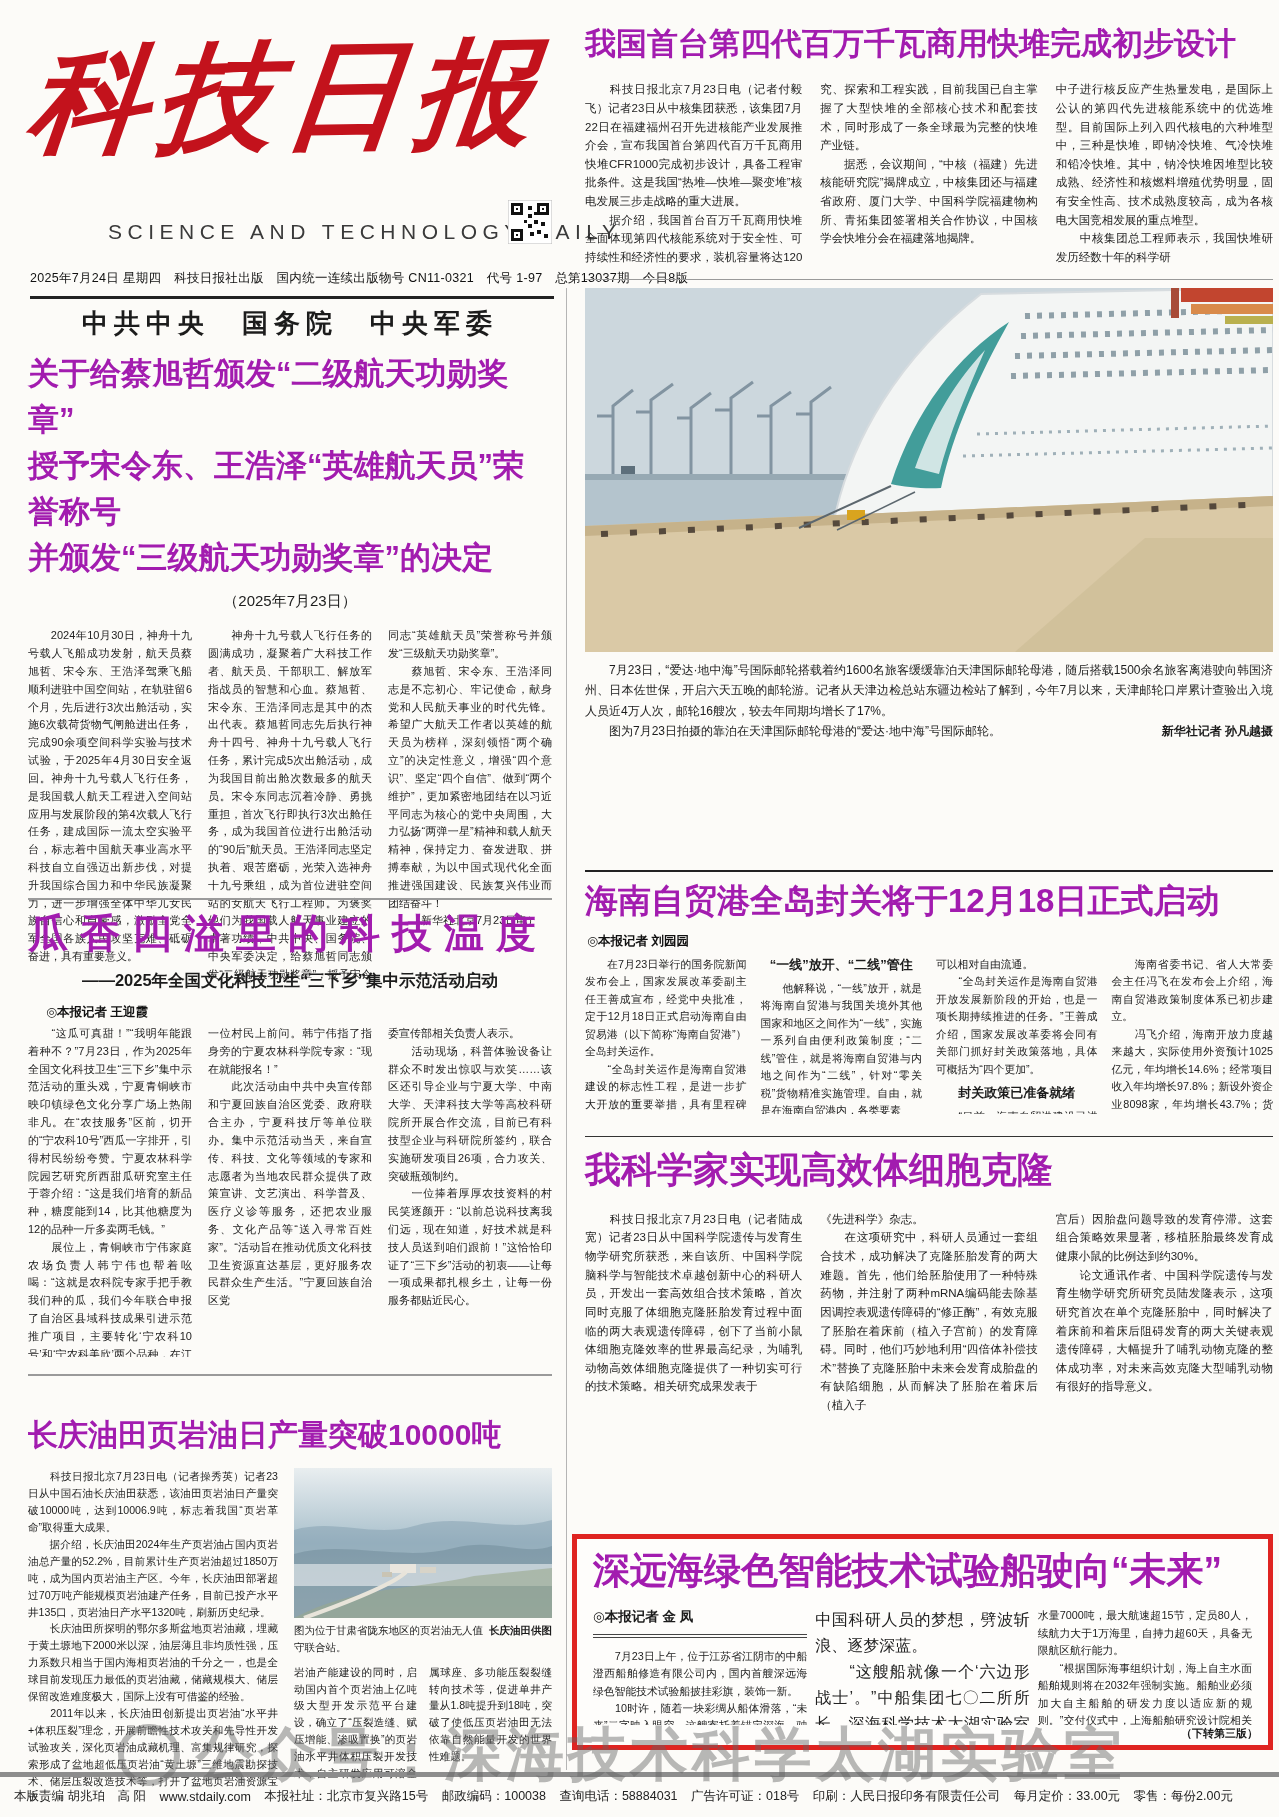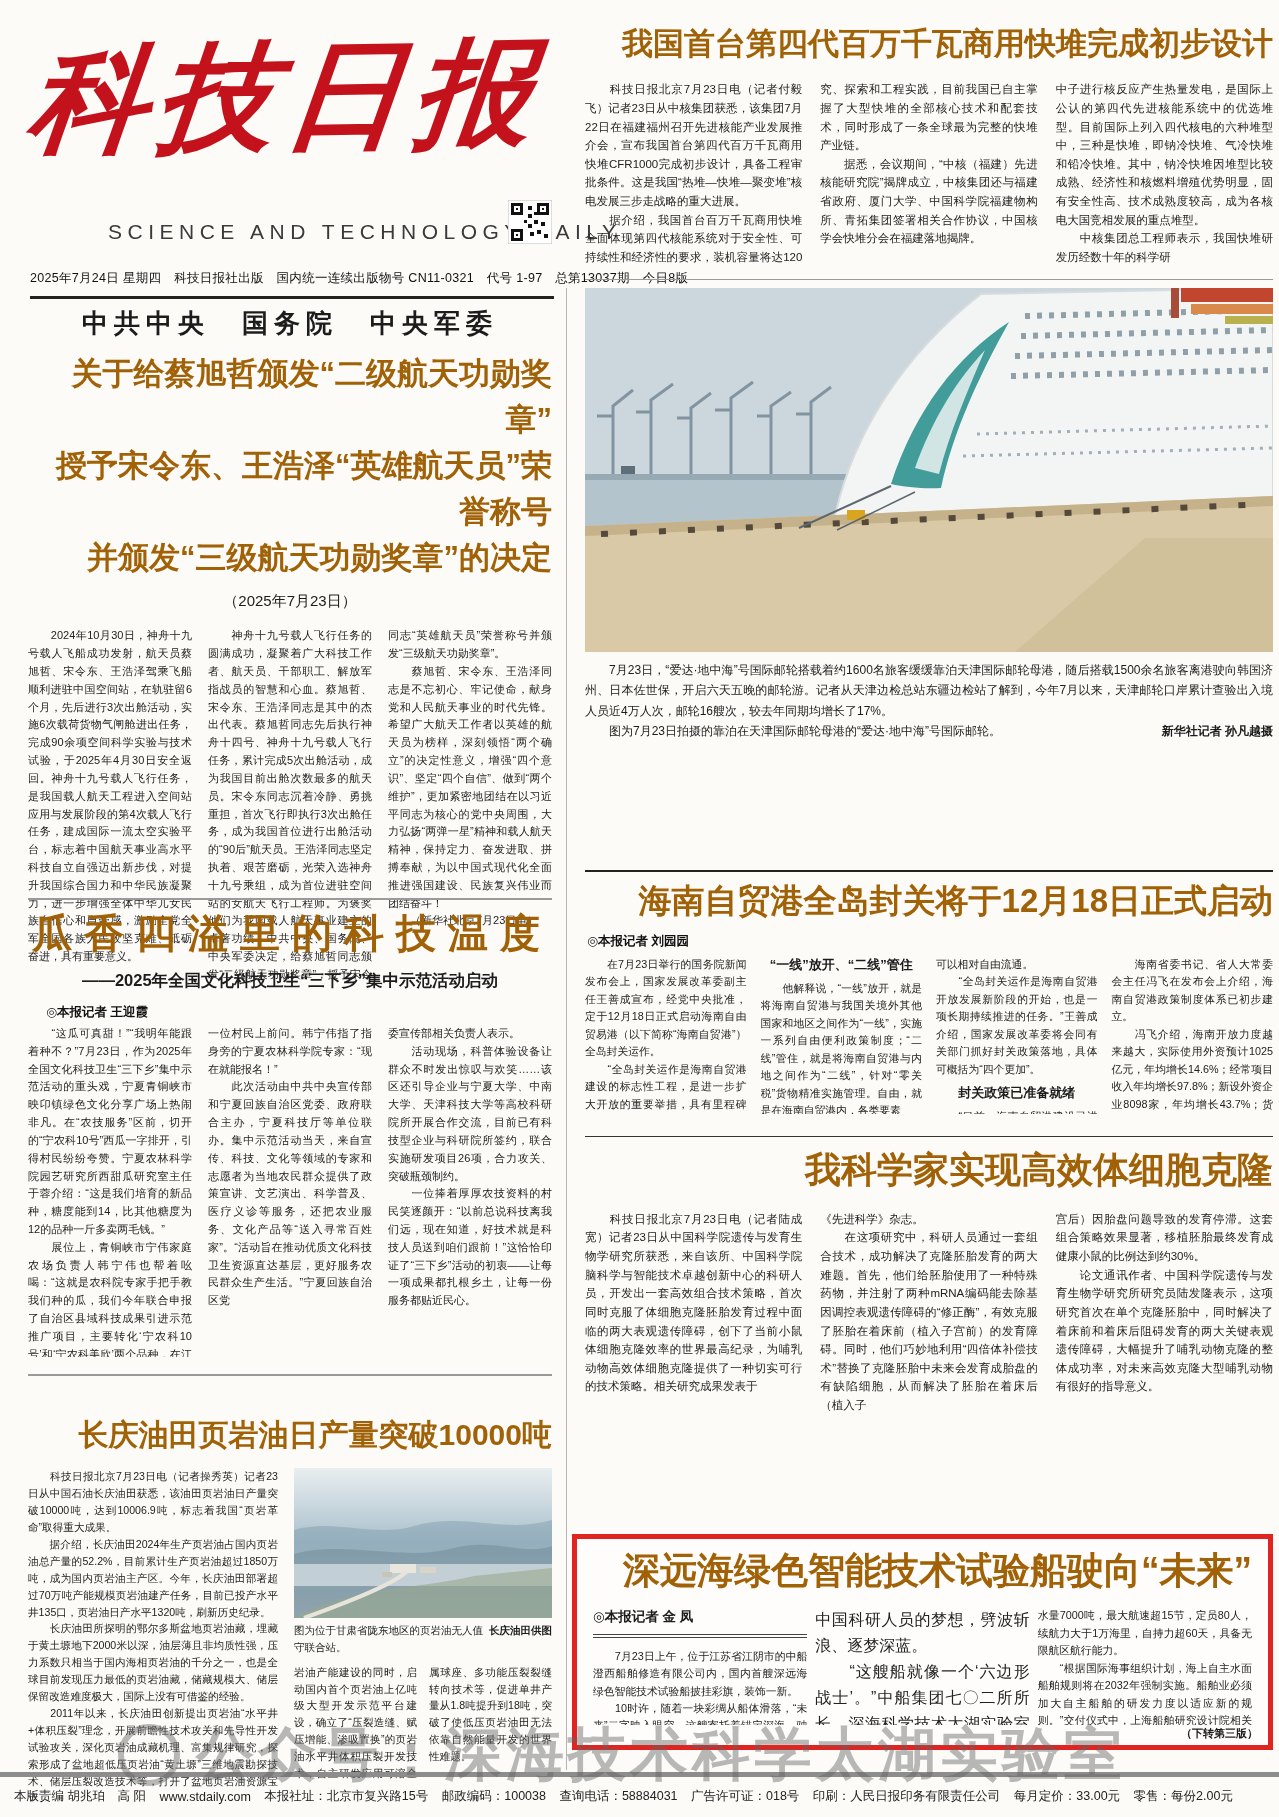--- a/index.html
+++ b/index.html
@@ -10,21 +10,21 @@
   
   .m-title{font-family:"DejaVu Serif","Liberation Serif",serif;font-weight:bold;font-style:italic;
            color:#c3121c;font-size:118px;line-height:1.25;letter-spacing:10px;
            transform:skewX(-7deg) rotate(-1deg);white-space:nowrap;}
   .m-sub{font-size:21px;letter-spacing:5.5px;color:#3a3a3a;white-space:nowrap;}
   .m-date{font-size:12.5px;color:#111;white-space:nowrap;letter-spacing:.3px;}
   .rule{background:#222;}
   .rule-light{background:#9a9a9a;}
 
   
-  .hl{font-weight:900;color:#a16207;text-align:right;line-height:1.3;}
+  .hl{font-weight:900;color:#a21caf;text-align:left;line-height:1.3;}
   .eyebrow{font-family:"Liberation Serif","DejaVu Serif",serif;font-weight:bold;font-size:26px;
            text-align:center;letter-spacing:6px;}
   .serif-hl{font-family:"Liberation Serif","DejaVu Serif",serif;}
 
   
   .colrow{display:flex;overflow:hidden;}
   .colrow p{flex:1;margin:0;font-size:11.5px;line-height:1.62;text-align:justify;
             white-space:pre-line;color:#222;}
   .byline{font-size:12.5px;font-weight:bold;color:#111;}
   .subhead{font-weight:900;font-size:13px;text-align:center;margin:0 0 6px 0;}

